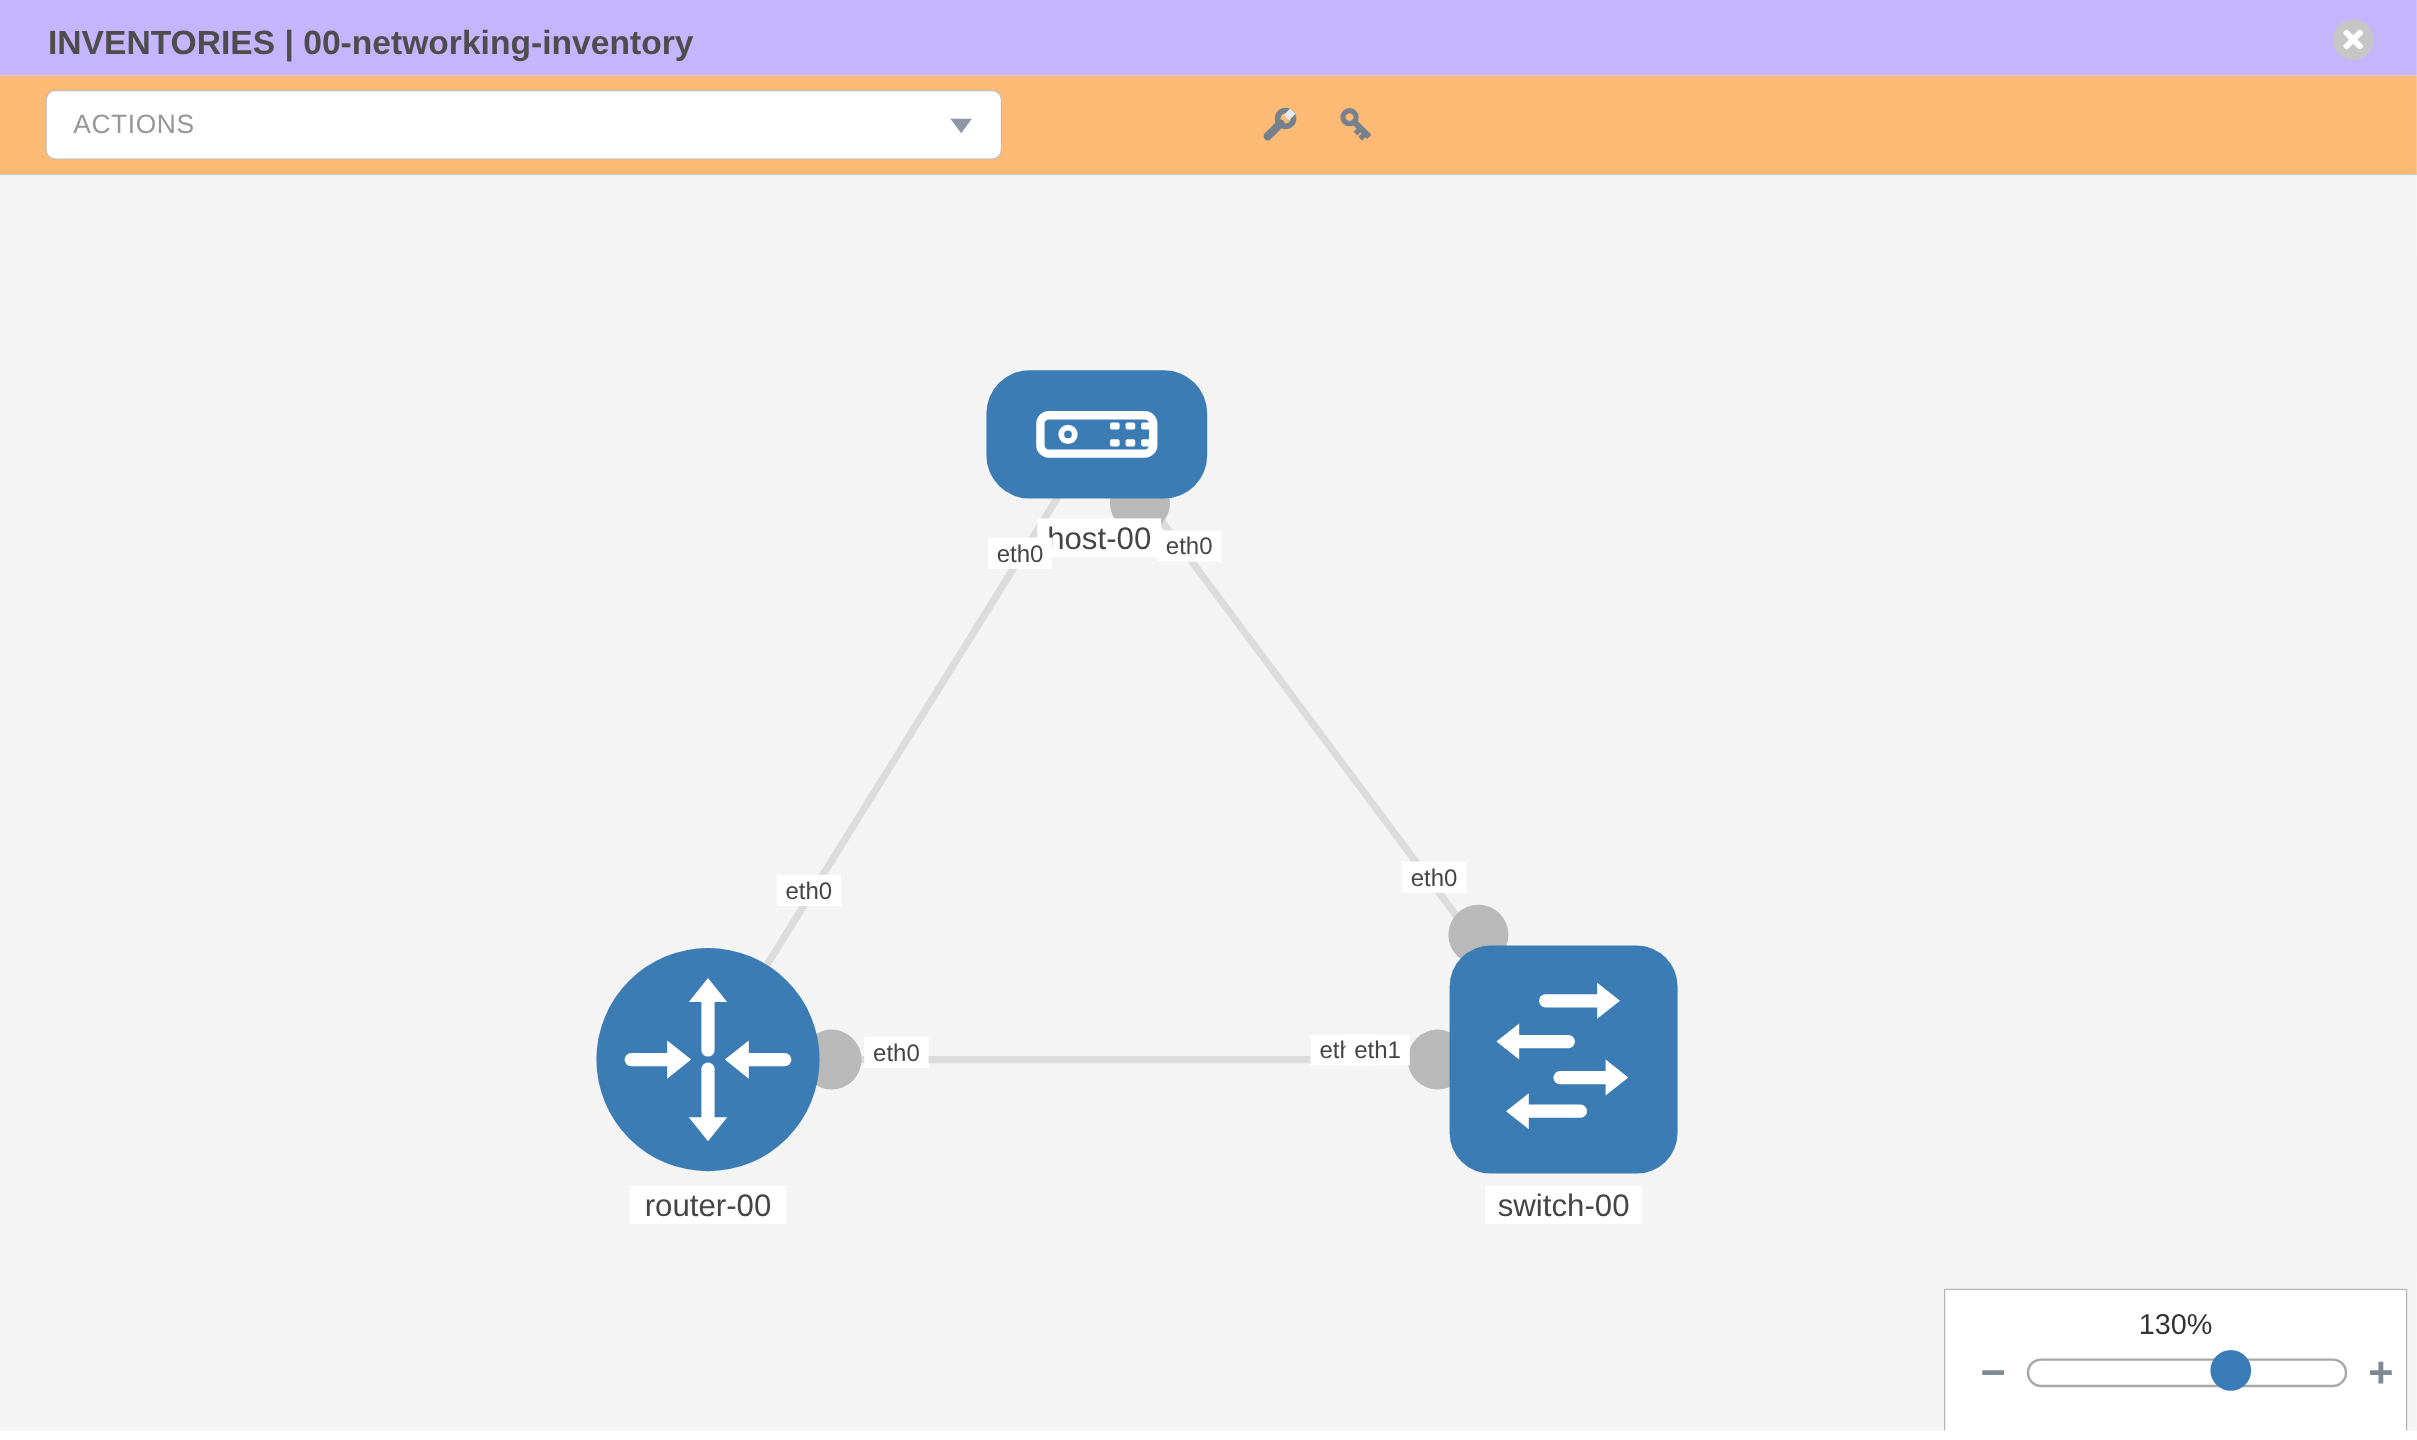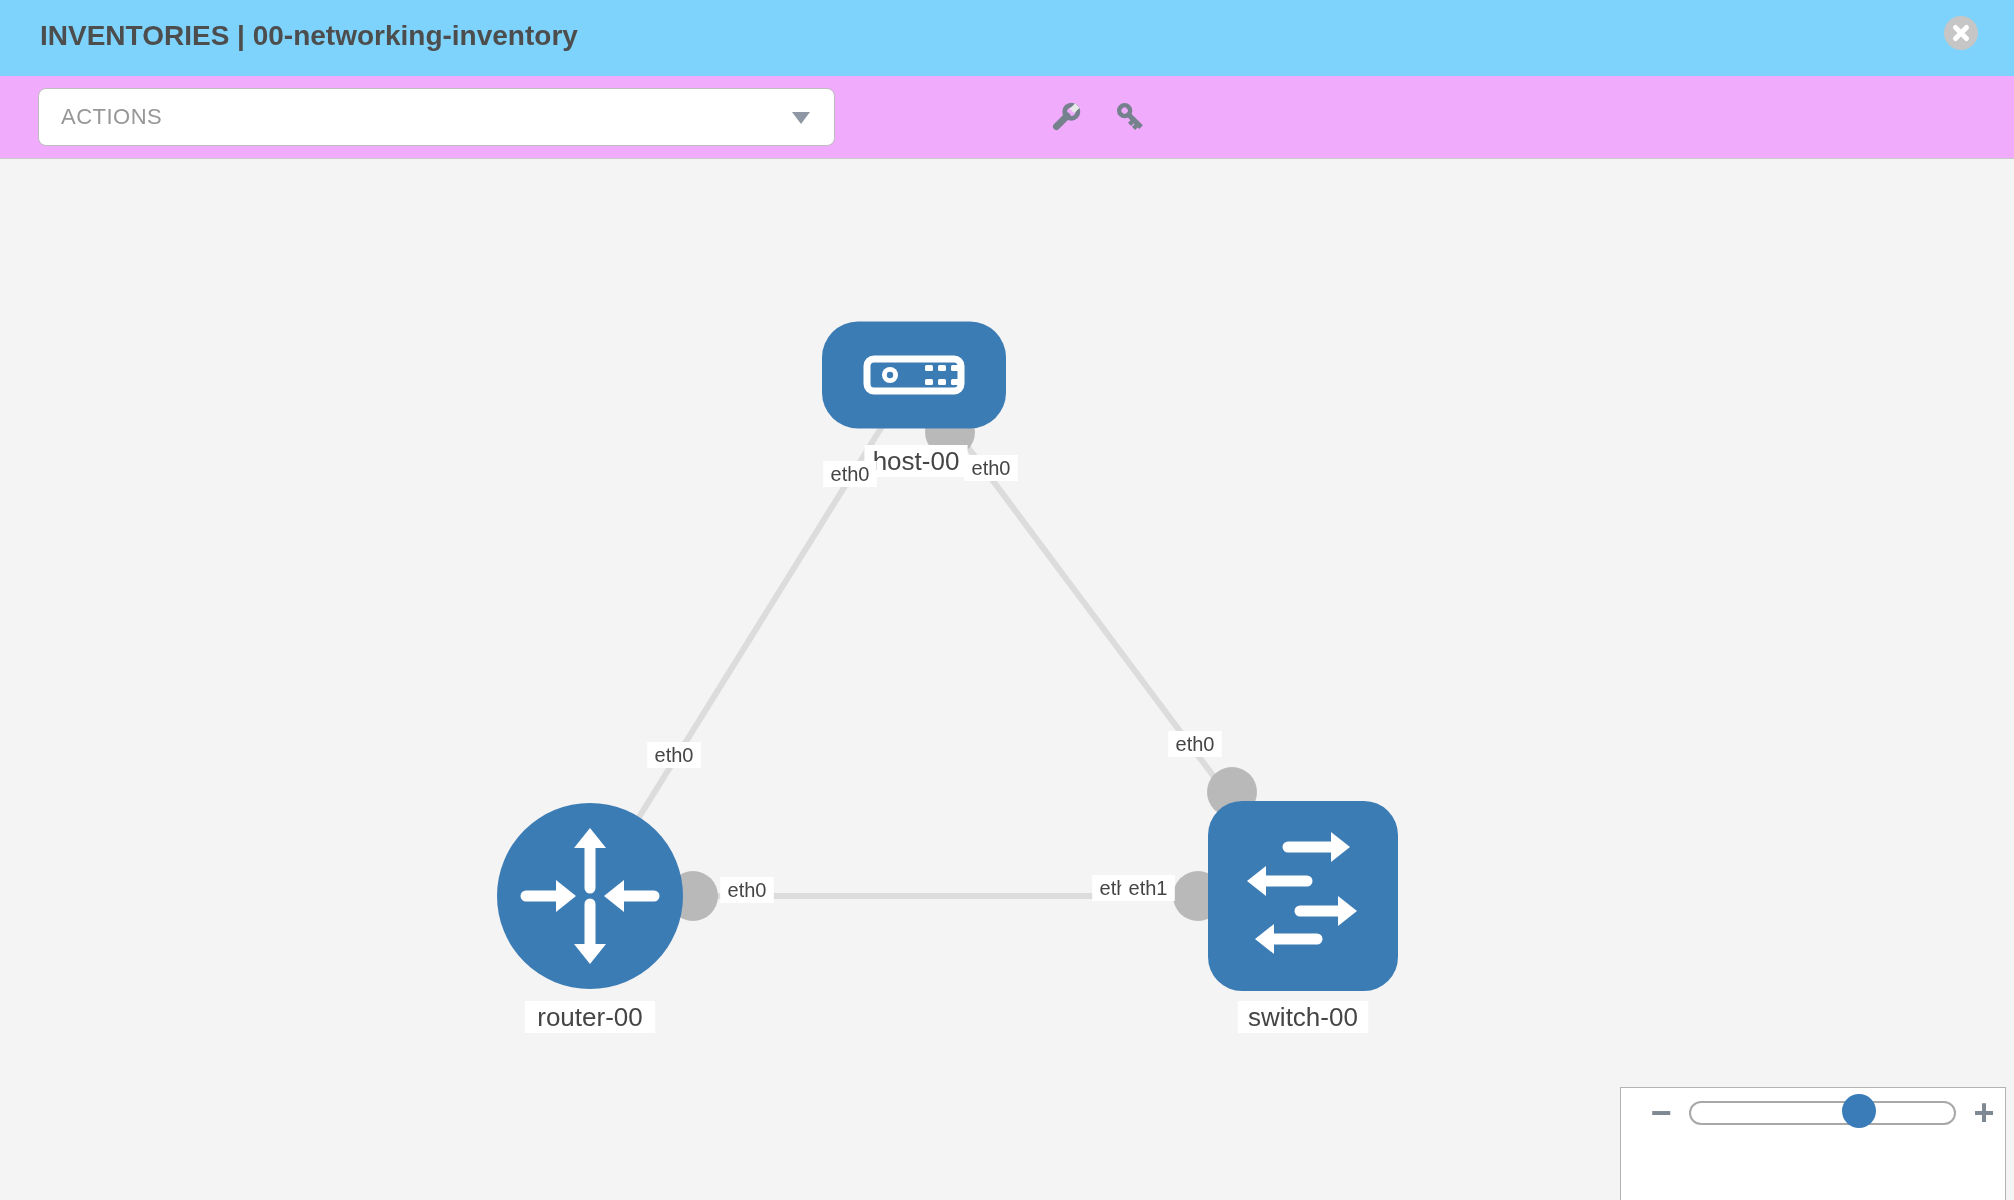--- a/index.html
+++ b/index.html
@@ -2,29 +2,29 @@
 <html><head>
 <meta charset="utf-8">
 <style>
   html,body{margin:0;padding:0;}
   body{
     width:2014px;height:1200px;overflow:hidden;background:#ffffff;
     font-family:"Liberation Sans",sans-serif;
     -webkit-font-smoothing:antialiased;
   }
   
-  .header{position:relative;height:76px;background:#7dd3fc;}
+  .header{position:relative;height:63px;background:#c4b5fd;}
   .page-title{
     position:absolute;left:40px;top:0;line-height:71px;
     font-size:28px;font-weight:bold;color:#4d4d4d;white-space:pre;
   }
   .close-btn{position:absolute;right:36px;top:16px;width:34px;height:34px;cursor:pointer;}
   
   .toolbar{
-    position:relative;height:82px;background:#f0abfc;
+    position:relative;height:82px;background:#fdba74;
     border-bottom:1px solid #c9c9c9;
   }
   .dropdown{
     position:absolute;top:12px;height:58px;box-sizing:border-box;
     background:#ffffff;border:1px solid #bdbdbd;border-radius:8px;cursor:pointer;
   }
   .dropdown .dd-label{
     position:absolute;left:22px;top:0;line-height:56px;
     font-size:22px;color:#979797;letter-spacing:.5px;
   }
@@ -189,20 +189,21 @@
         <rect x="-26.8" y="-13" width="53.6" height="26" fill="#ffffff"></rect>
         <text x="0" y="0" dy="0.35em" text-anchor="middle" font-size="20" fill="#454545">eth0</text>
       </g>
       <g transform="translate(1148,729)">
         <rect x="-26.8" y="-13" width="53.6" height="26" fill="#ffffff"></rect>
         <text x="0" y="0" dy="0.35em" text-anchor="middle" font-size="20" fill="#454545">eth1</text>
       </g>
     </svg>
 
   <div class="zoom-panel">
+    <div class="zoom-percent">130%</div>
     <div class="zoom-row">
       <div class="zoom-btn minus">−</div>
       <div class="slider-track">
         <div class="slider-thumb" id="zoom-thumb" style="left: 151px; background: rgb(58, 124, 184);"></div>
       </div>
       <div class="zoom-btn plus">+</div>
     </div>
   </div>
 </div>
 

